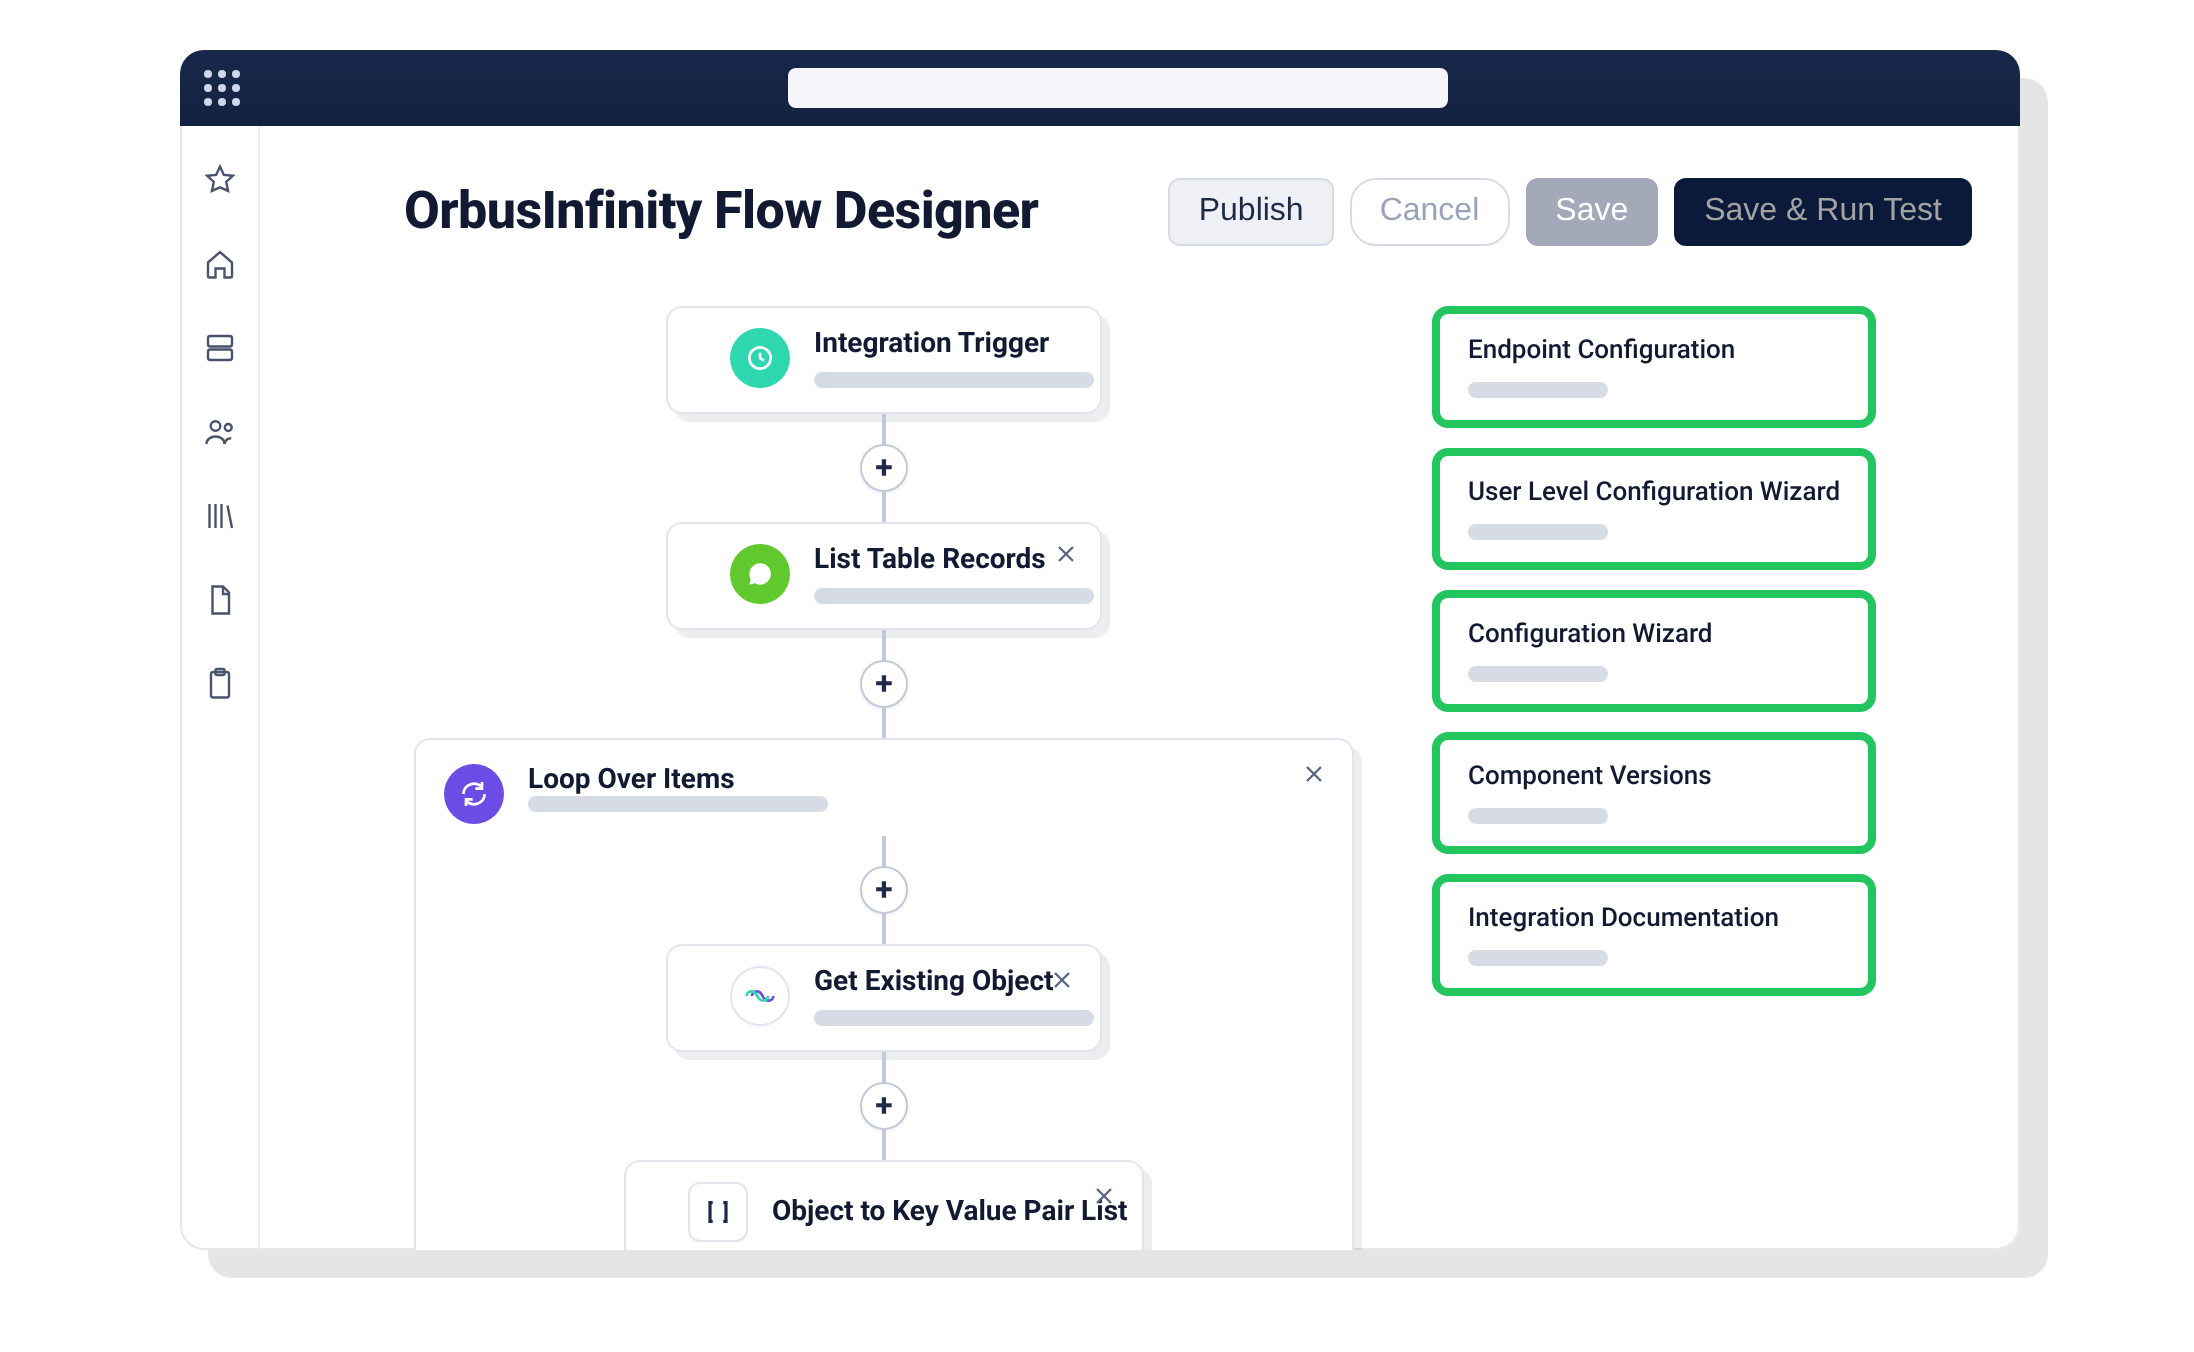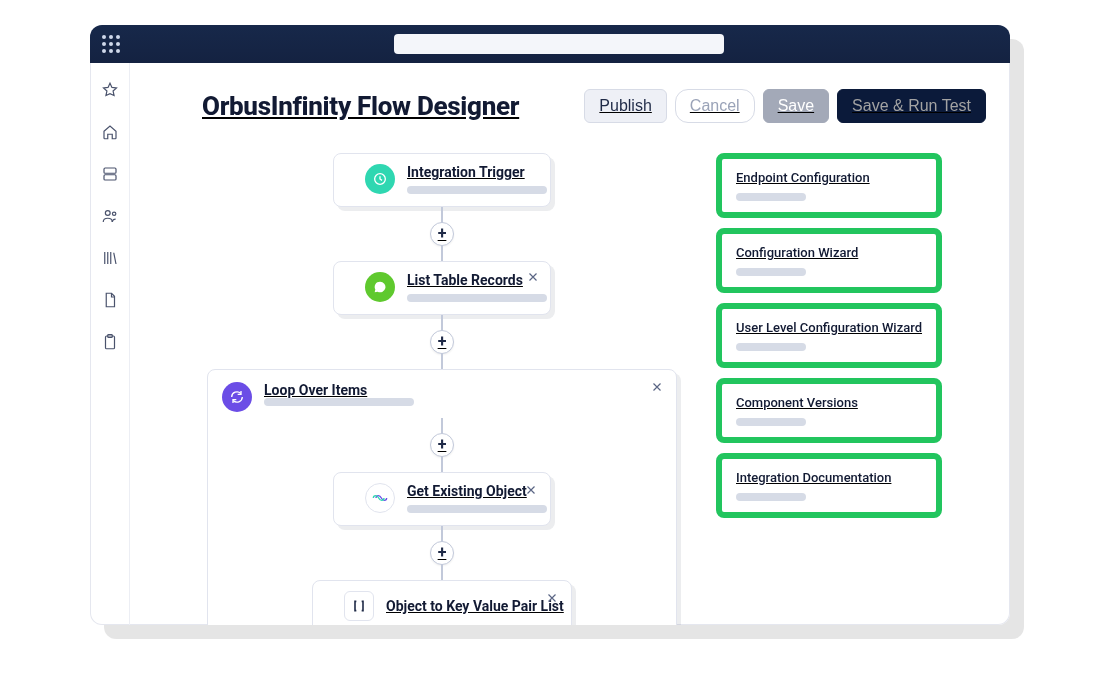--- a/index.html
+++ b/index.html
@@ -45,21 +45,20 @@
     margin: 0 auto;
     width: 330px;
     height: 20px;
     background: #f4f6fa;
     border-radius: 4px;
   }
   .body {
     flex: 1 1 auto;
     display: flex;
     min-height: 0;
-    text-decoration: underline;
   }
   .sidebar {
     width: 40px;
     border-right: 1px solid #eceef4;
     display: flex;
     flex-direction: column;
     align-items: center;
     padding-top: 18px;
     gap: 24px;
   }
@@ -168,21 +167,21 @@
     box-shadow: 4px 4px 0 rgba(16,24,54,.08);
     padding: 12px 14px 0 14px;
     position:relative;
   }
   .loop-head { display:flex;gap:12px;align-items:flex-start; }
   .loop-body { display:flex;flex-direction:column;align-items:center;padding-top:6px; }
   .loop-box .close-x { top:10px;right:12px; }
 
   
   .side-card {
-    border:6px solid #22c55e;border-radius:8px;background:#fff;
+    border:4px solid #22c55e;border-radius:8px;background:#fff;
     padding:11px 14px;
   }
   .side-card .side-title { font-size:13px;font-weight:500;color:#121a33;margin-bottom:8px;white-space:nowrap; }
   .side-card .skeleton { width:70px; }
 
   svg { display:block; }
 </style>
 </head>
 <body>
 
@@ -368,25 +367,25 @@
           </div>
 
         </div>
 
         <div class="side-col">
           <div class="side-card">
             <div class="side-title">Endpoint Configuration</div>
             <div class="skeleton"></div>
           </div>
           <div class="side-card">
+            <div class="side-title">User Level Configuration Wizard</div>
+            <div class="skeleton"></div>
+          </div>
+          <div class="side-card">
             <div class="side-title">Configuration Wizard</div>
-            <div class="skeleton"></div>
-          </div>
-          <div class="side-card">
-            <div class="side-title">User Level Configuration Wizard</div>
             <div class="skeleton"></div>
           </div>
           <div class="side-card">
             <div class="side-title">Component Versions</div>
             <div class="skeleton"></div>
           </div>
           <div class="side-card">
             <div class="side-title">Integration Documentation</div>
             <div class="skeleton"></div>
           </div>

